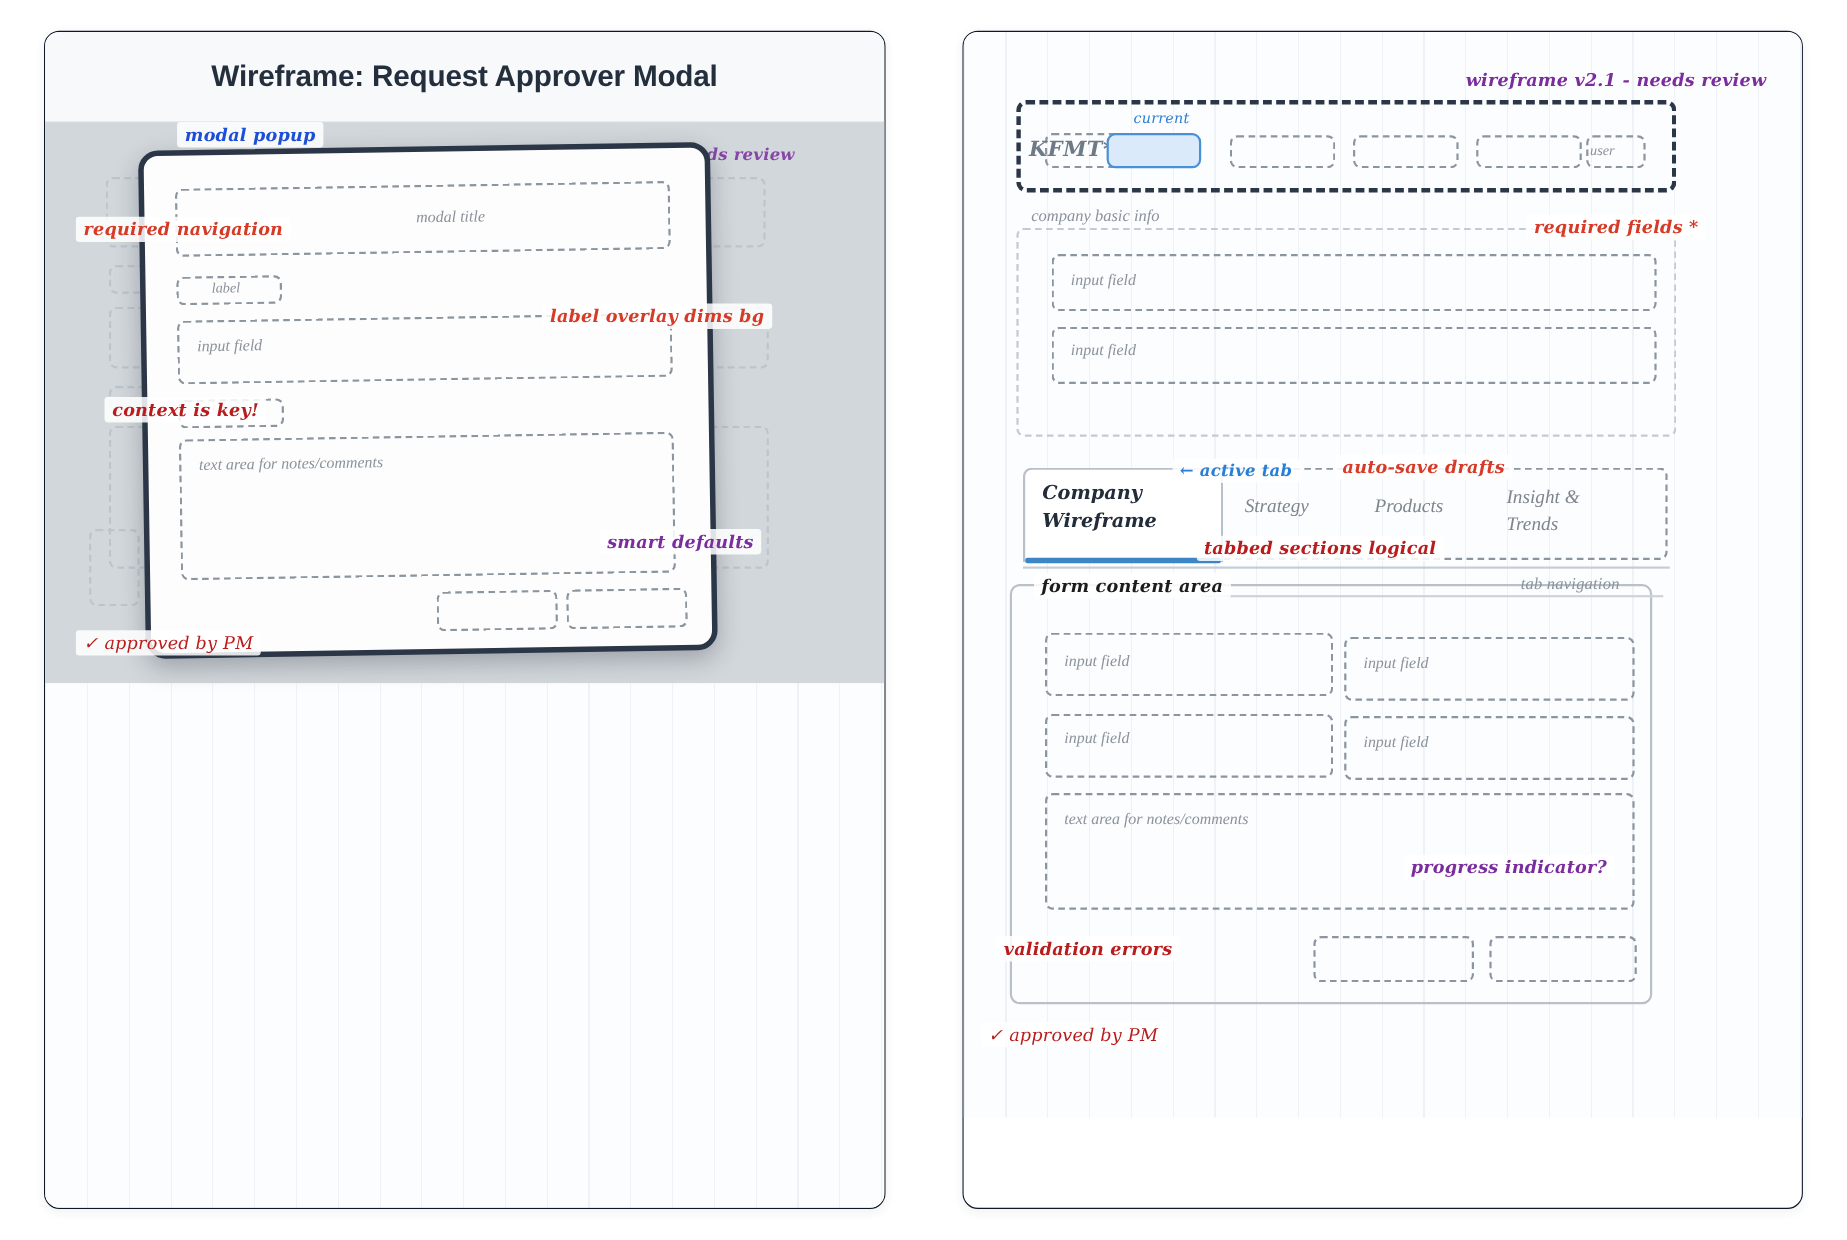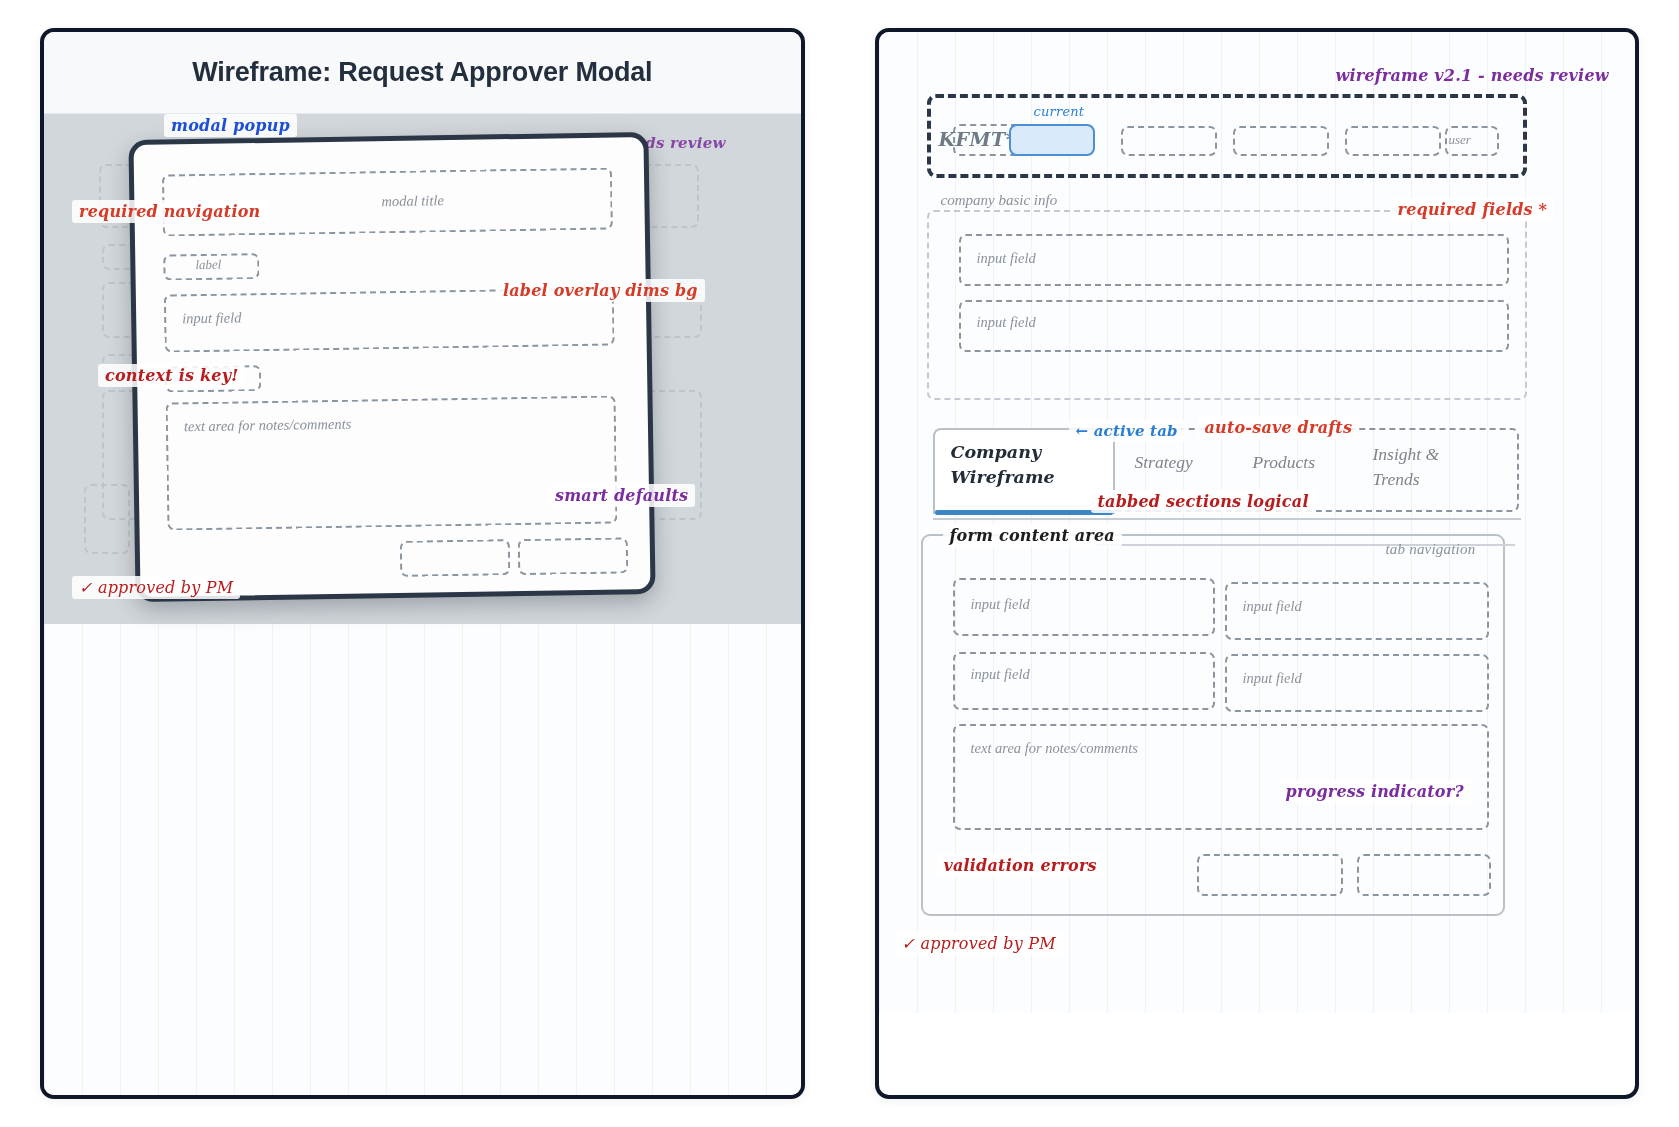--- a/index.html
+++ b/index.html
@@ -18,21 +18,21 @@
     height: 1127px;
     display: flex;
     gap: 70px;
     padding: 28px 40px;
   }
 
   
   .panel {
     position: relative;
     background: #ffffff;
-    border: 4px solid #0f172a;
+    border: 1px solid #0f172a;
     border-radius: 14px;
     box-shadow: 0 2px 10px rgba(30,40,60,.07);
     overflow: hidden;
     flex: 1 1 0;
   }
   .panel-title {
     height: 82px;
     display: flex;
     align-items: center;
     justify-content: center;
@@ -285,28 +285,28 @@
       <div class="tab-underline" style="left:56px; top:478px; width:178px;"></div>
 
       <div class="tab" style="left:256px; top:418px;">Strategy</div>
       <div class="tab" style="left:374px; top:418px;">Products</div>
       <div class="tab" style="left:494px; top:410px;">Insight &amp;
 Trends</div>
 
       <div class="tab-rule" style="left:54px; top:486px; width:588px;"></div>
 
       <div class="anno blue" style="left:190px; top:388px; font-size:15px;">← active tab</div>
-      <div class="anno red" style="left:319px; top:384px;">auto-save drafts</div>
+      <div class="anno red" style="left:338px; top:384px;">auto-save drafts</div>
       <div class="anno green" style="left:212px; top:458px;">tabbed sections logical</div>
 
       <div class="content-frame" style="left:42px; top:502px; width:584px; height:382px;"></div>
       <div class="thin-rule" style="left:216px; top:512px; width:420px;"></div>
 
       <div class="anno" style="left:64px; top:492px; color:#1c1c1c;">form content area</div>
-      <div class="anno plain loose" style="left:500px; top:507px; font-size:15px;">tab navigation</div>
+      <div class="anno plain loose" style="left:500px; top:492px; font-size:15px;">tab navigation</div>
 
       <div class="sk-box" style="left:74px; top:546px; width:262px; height:58px;"></div>
       <div class="sk-label" style="left:92px; top:564px;">input field</div>
 
       <div class="sk-box" style="left:346px; top:550px; width:264px; height:58px;"></div>
       <div class="sk-label" style="left:364px; top:566px;">input field</div>
 
       <div class="sk-box" style="left:74px; top:620px; width:262px; height:58px;"></div>
       <div class="sk-label" style="left:92px; top:634px;">input field</div>
 
@@ -314,19 +314,19 @@
       <div class="sk-label" style="left:364px; top:638px;">input field</div>
 
       <div class="sk-box" style="left:74px; top:692px; width:536px; height:106px;"></div>
       <div class="sk-label" style="left:92px; top:708px;">text area for notes/comments</div>
 
       <div class="anno purple" style="left:400px; top:748px;">progress indicator?</div>
 
       <div class="sk-box" style="left:318px; top:822px; width:146px; height:42px;"></div>
       <div class="sk-box" style="left:478px; top:822px; width:134px; height:42px;"></div>
 
-      <div class="anno green" style="left:30px; top:822px;margin-left:28px;">validation errors</div>
+      <div class="anno green" style="left:30px; top:822px;">validation errors</div>
 
       <div class="anno green" style="left:16px; top:900px; font-weight:normal; font-style:italic;">✓ approved by PM</div>
     </div>
   </div>
 
 </div>
 
 </body></html>

